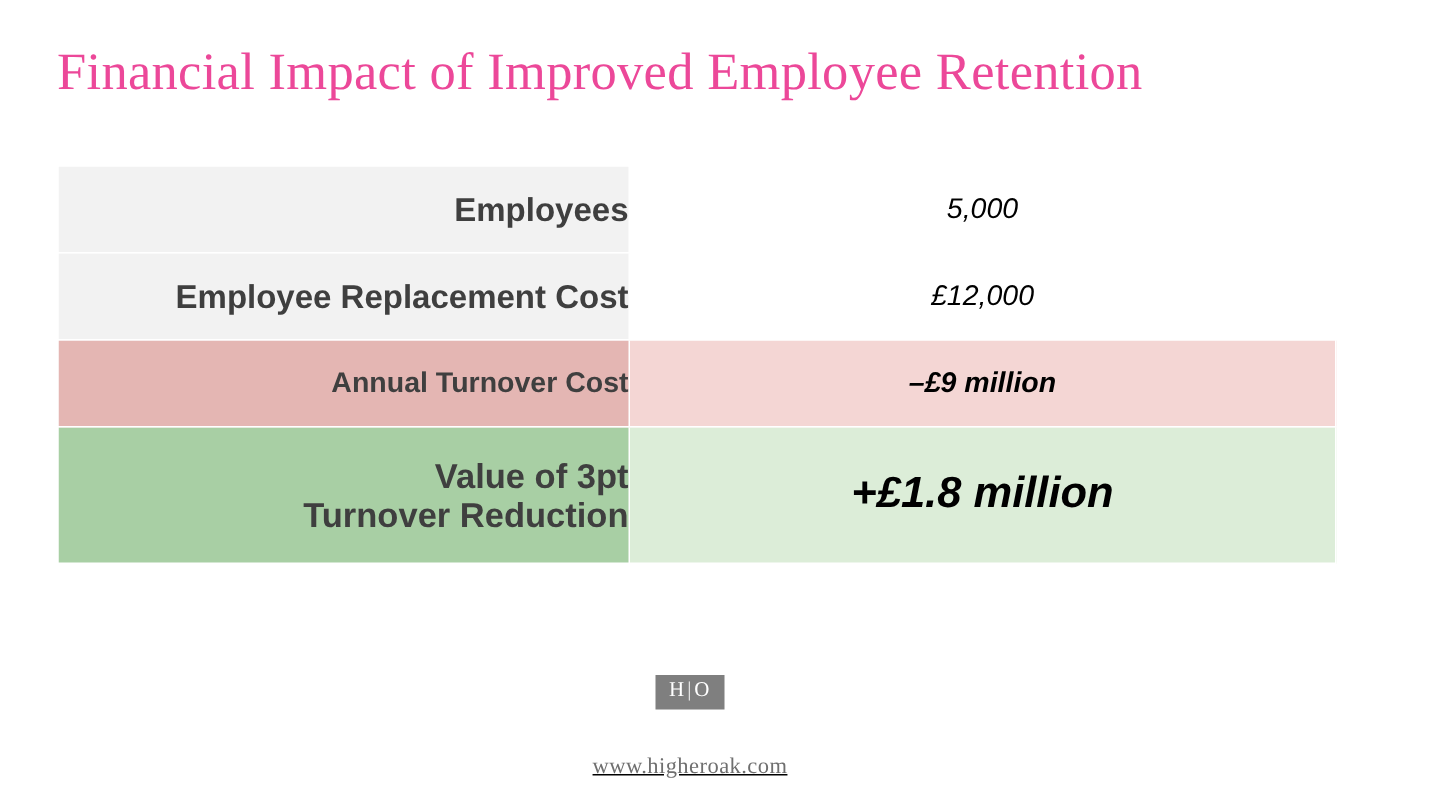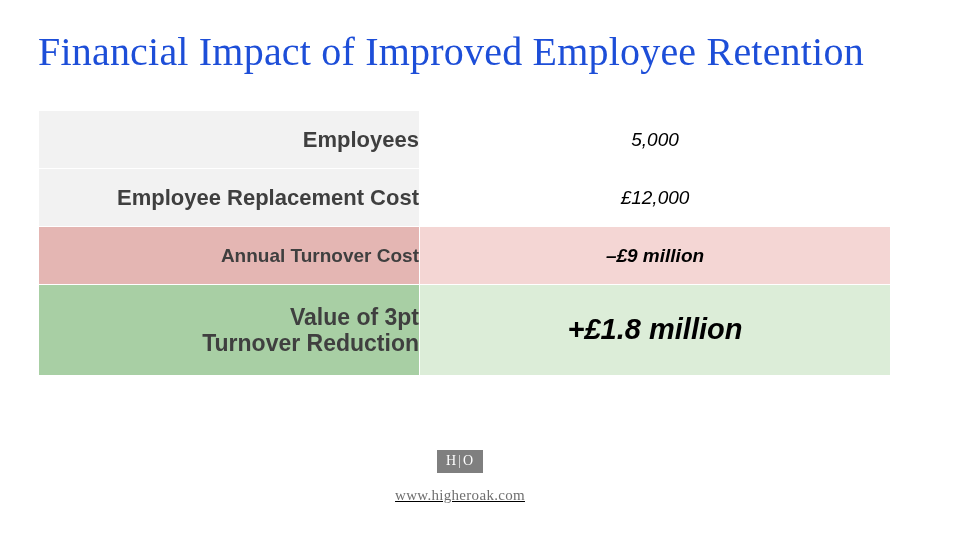--- a/index.html
+++ b/index.html
@@ -18,23 +18,23 @@
     width: 960px;
     height: 540px;
     box-sizing: border-box;
   }
   .title {
     position: absolute;
     left: 38px;
     top: 28px;
     width: 890px;
     font-family: "Liberation Serif", serif;
-    font-size: 40px;
+    font-size: 35px;
     font-weight: 400;
-    color: #1d4ed8;
+    color: #ec4899;
     letter-spacing: 0.2px;
     white-space: nowrap;
   }
   .table-wrap {
     position: absolute;
     left: 38px;
     top: 110px;
     width: 852px;
   }
   table.metrics {
@@ -99,21 +99,21 @@
     font-size: 14px;
     letter-spacing: 1px;
     padding: 4px 9px 5px 9px;
     line-height: 1;
   }
   .logo .sep {
     opacity: 0.85;
     padding: 0 1px;
   }
   .site {
-    margin-top: 14px;
+    margin-top: 30px;
     font-family: "Liberation Serif", serif;
     font-size: 15px;
     color: #6f6f6f;
     letter-spacing: 0.3px;
   }
   .nowrap { white-space: nowrap; }
   .line2 { display: block; text-align: right; }
 </style>
 </head>
 <body>

